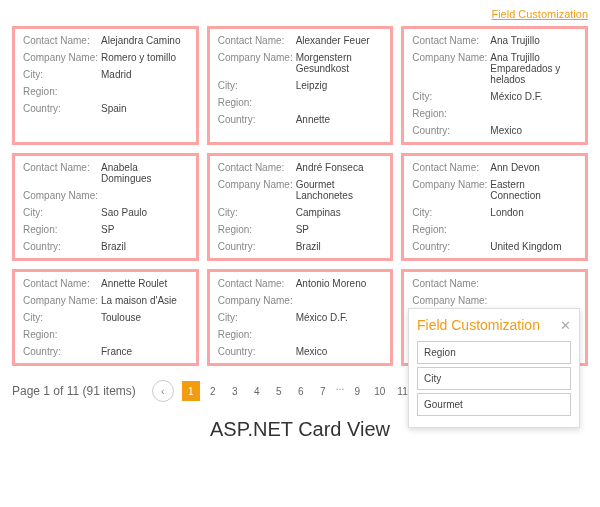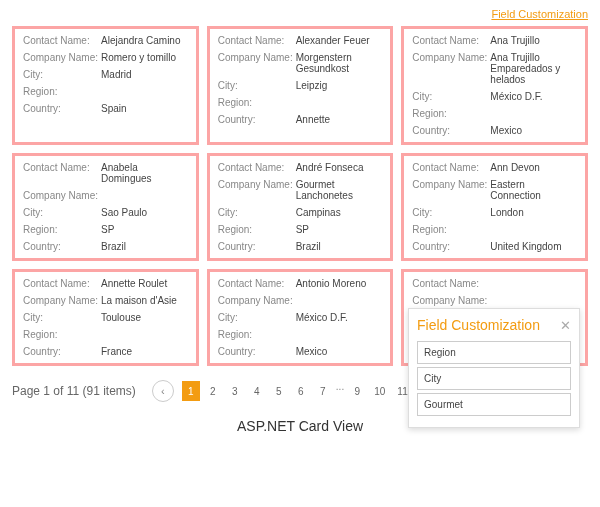--- a/index.html
+++ b/index.html
@@ -12,21 +12,21 @@
   .row { display: flex; margin-bottom: 6px; }
   .row:last-child { margin-bottom: 0; }
   .lbl { width: 78px; color: #888; font-size: 10px; flex-shrink: 0; }
   .val { color: #444; font-size: 10px; }
   .pager { display: flex; align-items: center; gap: 8px; margin-top: 10px; padding: 4px 0; }
   .pager-info { font-size: 12px; color: #666; margin-right: 8px; }
   .pg-btn { width: 22px; height: 22px; border: 1px solid #ccc; border-radius: 50%; display: flex; align-items: center; justify-content: center; font-size: 11px; color: #888; cursor: pointer; }
   .pg-num { min-width: 18px; height: 20px; display: flex; align-items: center; justify-content: center; font-size: 10px; color: #666; cursor: pointer; padding: 0 4px; }
   .pg-num.active { background: #f39c12; color: #fff; }
   .pg-ell { font-size: 10px; color: #888; }
-  .caption { text-align: center; font-size: 14px; color: #333; margin-top: 12px; }
+  .caption { text-align: center; font-size: 20px; color: #333; margin-top: 12px; }
   .popup { position: absolute; right: 20px; top: 308px; width: 172px; background: #fff; border: 1px solid #ddd; box-shadow: 0 2px 6px rgba(0,0,0,0.15); padding: 8px; }
   .popup-head { display: flex; justify-content: space-between; align-items: center; margin-bottom: 8px; }
   .popup-title { color: #f39c12; font-size: 14px; }
   .popup-close { color: #aaa; font-size: 13px; cursor: pointer; }
   .field-item { border: 1px solid #ccc; padding: 5px 6px; margin-bottom: 3px; font-size: 10px; color: #444; display: flex; justify-content: space-between; align-items: center; cursor: move; }
   .field-item .arrow { font-size: 9px; color: #888; }
   .wrapper { position: relative; }
 </style>
 </head>
 <body>

